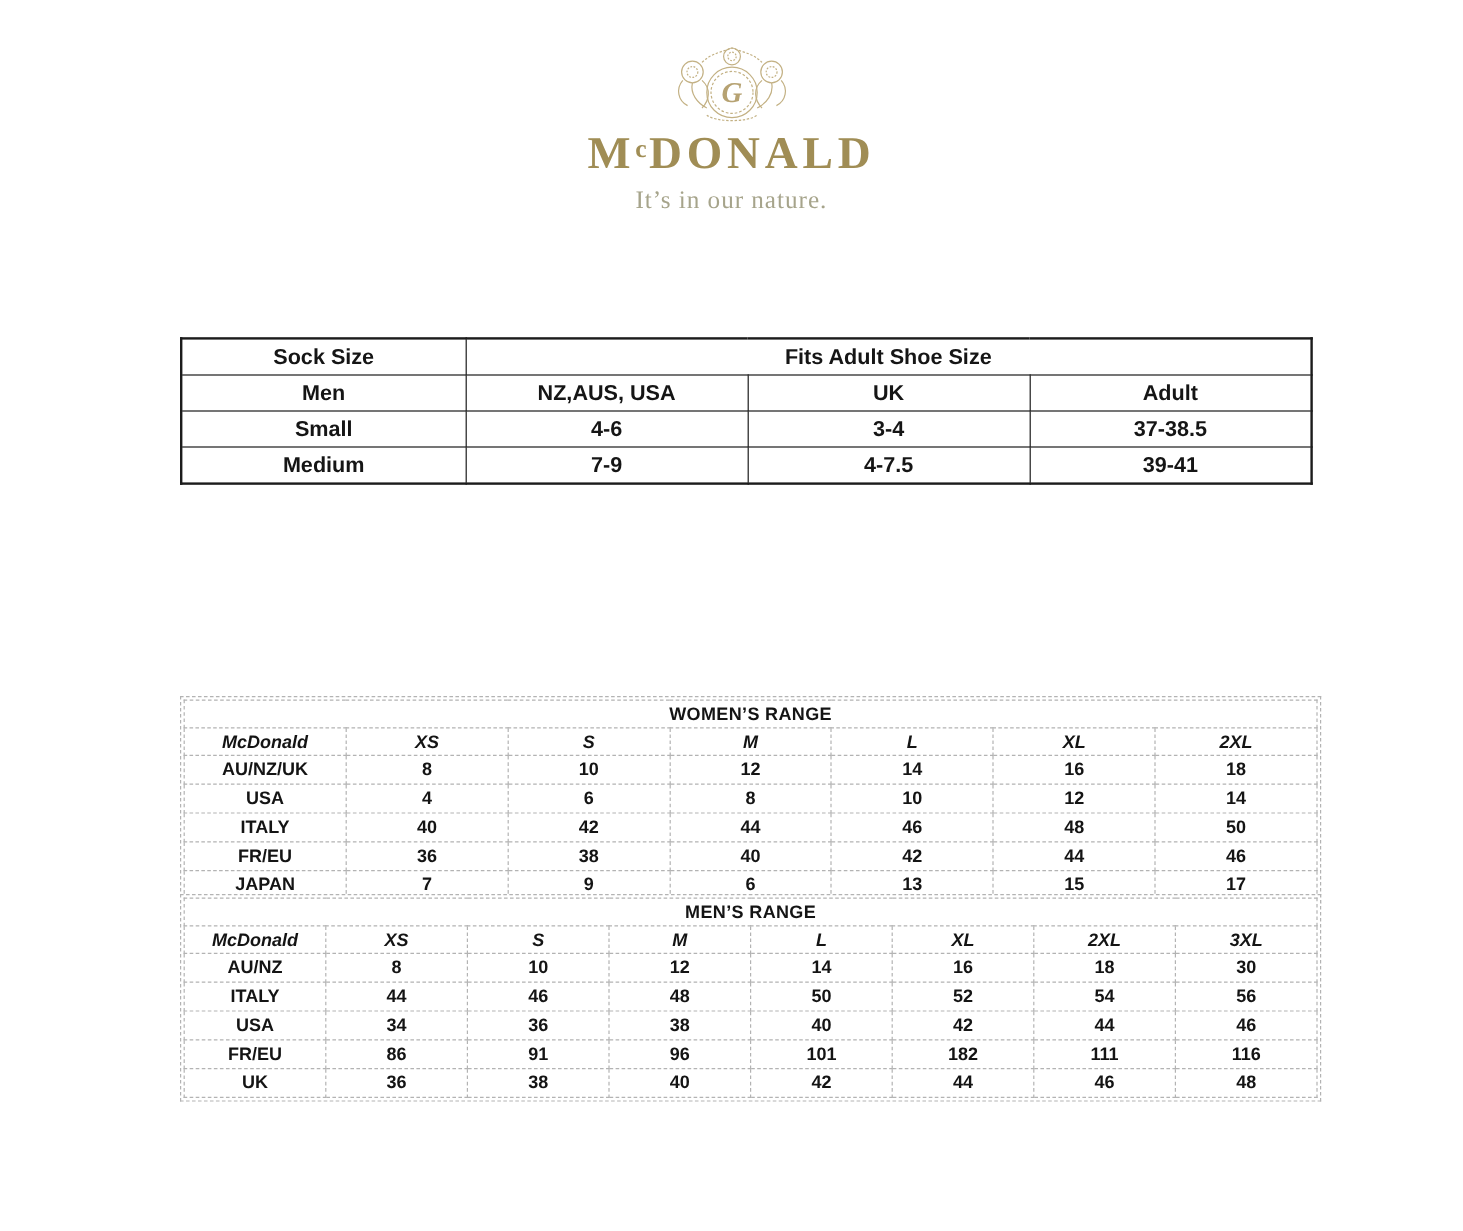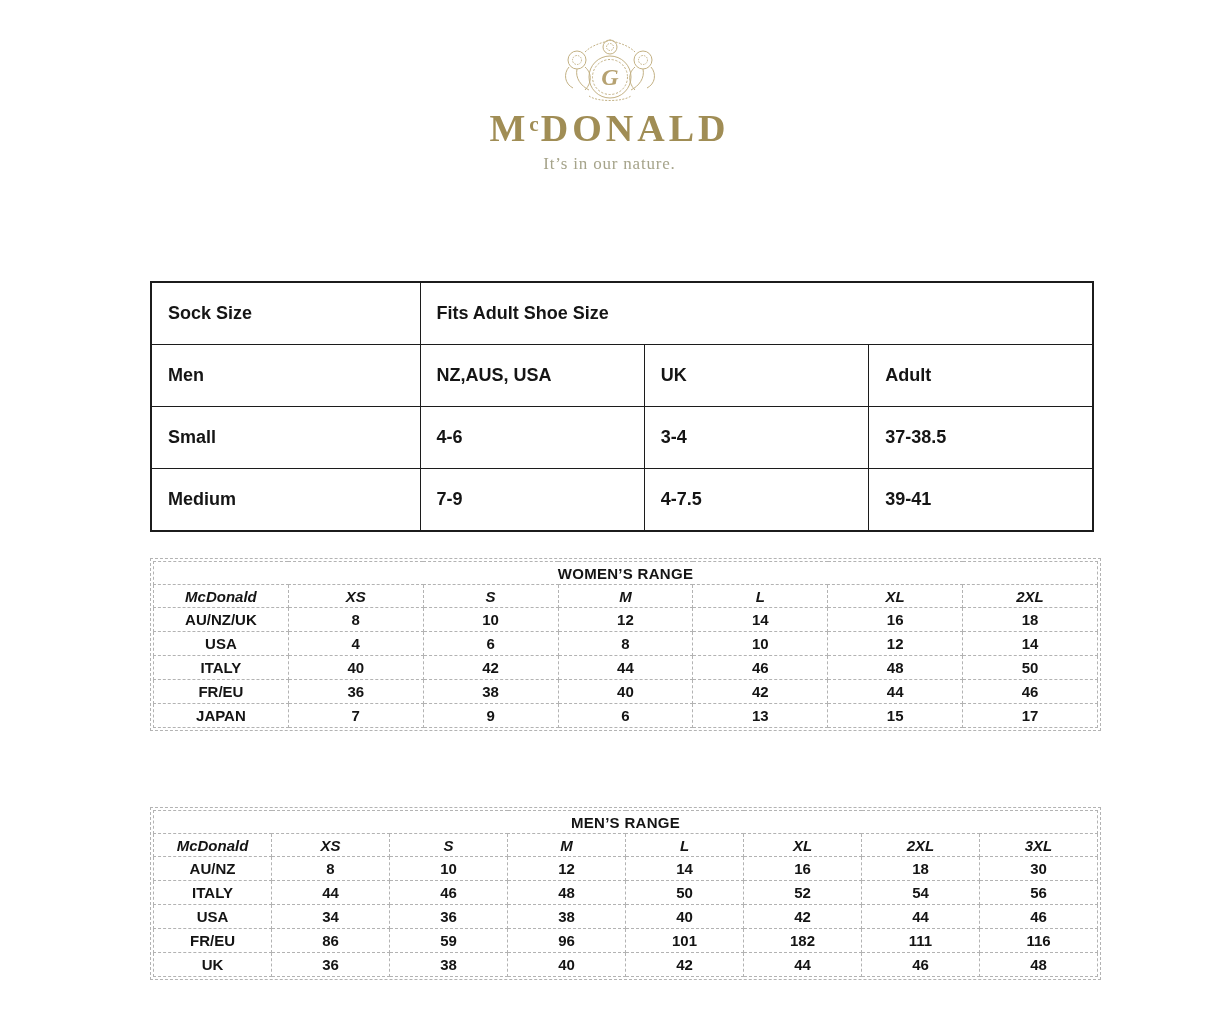--- a/index.html
+++ b/index.html
@@ -12,44 +12,44 @@
   
   .logo-block { position:absolute; top:34px; left:0; width:100%; text-align:center; }
   .crest { display:block; margin:0 auto; }
   .brand {
     font-family:"Liberation Serif", serif; font-weight:700;
     font-size:38px; line-height:1.05; letter-spacing:4px; color:#a08d55;
     margin-top:3px;
   }
   .brand .mc-small { font-size:0.56em; vertical-align:0.45em; letter-spacing:2px; }
   .tagline {
-    font-family:"Liberation Serif", serif; font-size:17px; letter-spacing:0.8px;
+    font-family:"Liberation Serif", serif; font-size:21px; letter-spacing:0.8px;
     color:#a6a48b; margin-top:5px;
   }
 
   
   .sock-table {
     position:absolute; left:150px; top:281px; width:944px;
     border-collapse:collapse; table-layout:fixed;
     border:2px solid #1c1c1c;
   }
   .sock-table th, .sock-table td {
-    border:1px solid #1c1c1c; height:29px; padding:16px;
-    text-align:left; vertical-align:middle; font-size:18px; color:#151515;
+    border:1px solid #1c1c1c; height:29px; padding:0;
+    text-align:center; vertical-align:middle; font-size:18px; color:#151515;
   }
   .sock-table th { font-weight:700; }
   .sock-table td { font-weight:700; }
 
   
   .range-wrap {
     position:absolute; left:150px; width:945px;
     border:1px dashed #b3b3b3; padding:2px; background:#ffffff;
   }
-  #womens-range { top:558px; }
-  #mens-range   { top:807px; }
+  #womens-range { top:580px; }
+  #mens-range   { top:745px; }
   .range-table { width:100%; border-collapse:collapse; table-layout:fixed; }
   .range-table th, .range-table td {
     border:1px dashed #b3b3b3; padding:0; height:23px;
     text-align:center; vertical-align:middle;
     font-size:15px; font-weight:700; color:#141414;
   }
   .range-title th { height:22px; font-style:normal; letter-spacing:0.3px; }
   .range-head th  { font-style:italic; height:22px; }
   #womens-range .first-col { width:17.4%; }
   #mens-range   .first-col { width:15.8%; }
@@ -224,21 +224,21 @@
           <td>36</td>
           <td>38</td>
           <td>40</td>
           <td>42</td>
           <td>44</td>
           <td>46</td>
         </tr>
         <tr>
           <td class="first-col">FR/EU</td>
           <td>86</td>
-          <td>59</td>
+          <td>91</td>
           <td>96</td>
           <td>101</td>
           <td>182</td>
           <td>111</td>
           <td>116</td>
         </tr>
         <tr>
           <td class="first-col">UK</td>
           <td>36</td>
           <td>38</td>

